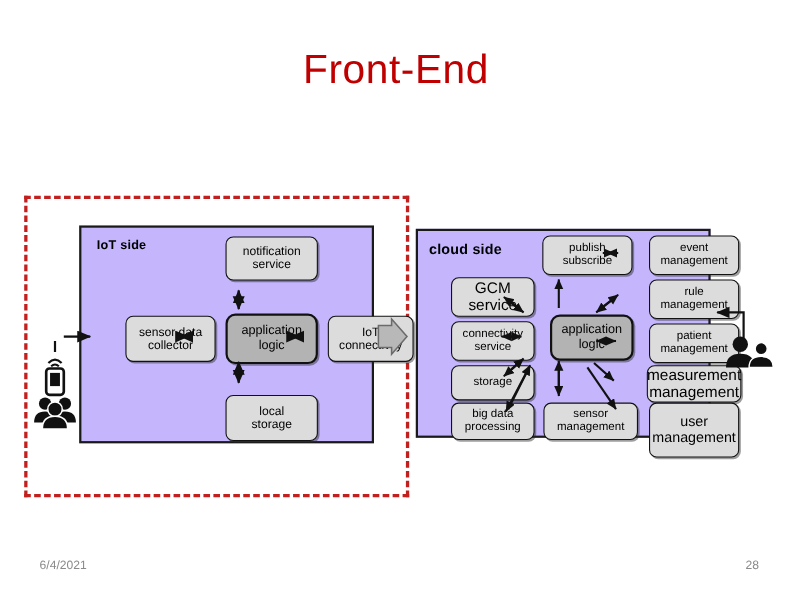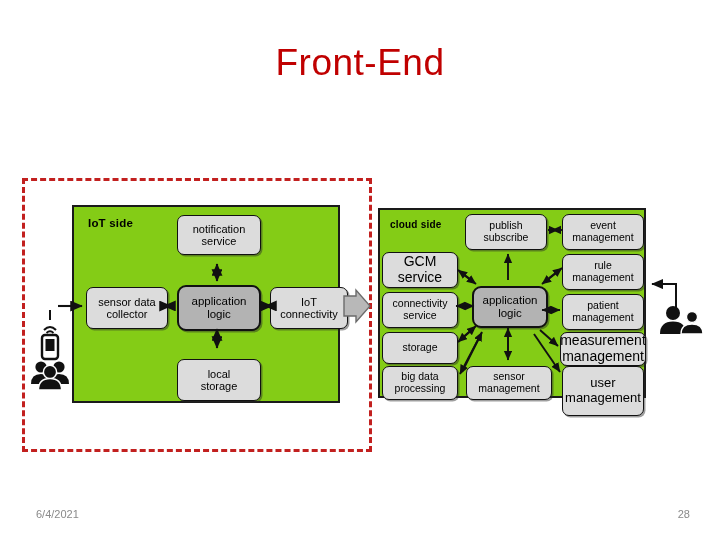--- a/index.html
+++ b/index.html
@@ -42,21 +42,21 @@
     width: 350px; height: 274px;
     border: 3px dashed #C2201F;
     box-sizing: border-box;
     background: transparent;
   }
 
   
   .panel {
     position: absolute;
     border: 2px solid #1a1a1a;
-    background: #84cc16;
+    background: #c4b5fd;
     box-sizing: border-box;
   }
   .panel-title {
     position: absolute;
     font-weight: bold;
     color: #000;
     letter-spacing: 0.2px;
   }
 
   .node {
@@ -66,40 +66,41 @@
     border-radius: 7px;
     background: #dcdcdc;
     color: #000000;
     display: flex;
     align-items: center;
     justify-content: center;
     text-align: center;
     line-height: 1.12;
     box-shadow: 1.5px 1.5px 0 rgba(40,40,40,0.45);
     white-space: pre-line;
+    margin-left: 28px;
   }
   .node.core {
     background: #b3b3b3;
     border-width: 2px;
     border-radius: 9px;
   }
 
   
   #iot-panel { left: 72px; top: 45px; width: 268px; height: 198px; }
   #iot-panel-title { left: 14px; top: 10px; font-size: 11.5px; }
 
   #node-notification   { left: 103px; top: 8px;   width: 84px; height: 40px; font-size: 11px; }
   #node-sensor-collect { left: 12px;  top: 80px;  width: 82px; height: 42px; font-size: 11px; }
   #node-app-logic-iot  { left: 103px; top: 78px;  width: 84px; height: 46px; font-size: 11.5px; }
   #node-iot-conn       { left: 196px; top: 80px;  width: 78px; height: 42px; font-size: 11px; }
   #node-local-storage  { left: 103px; top: 152px; width: 84px; height: 42px; font-size: 11px; }
 
   
   #cloud-panel { left: 378px; top: 48px; width: 268px; height: 190px; }
-  #cloud-panel-title { left: 10px; top: 9px; font-size: 10px; }
+  #cloud-panel-title { left: 10px; top: 9px; font-size: 13px; }
 
   #node-publish       { left: 85px;  top: 4px;   width: 82px; height: 36px; font-size: 10.5px; }
   #node-event-mgmt    { left: 182px; top: 4px;   width: 82px; height: 36px; font-size: 10.5px; }
   #node-gcm           { left: 2px;   top: 42px;  width: 76px; height: 36px; font-size: 14px; }
   #node-rule-mgmt     { left: 182px; top: 44px;  width: 82px; height: 36px; font-size: 10.5px; }
   #node-conn-service  { left: 2px;   top: 82px;  width: 76px; height: 36px; font-size: 10.5px; }
   #node-app-logic-cld { left: 92px;  top: 76px;  width: 76px; height: 42px; font-size: 11.5px; }
   #node-patient-mgmt  { left: 182px; top: 84px;  width: 82px; height: 36px; font-size: 10.5px; }
   #node-storage       { left: 2px;   top: 122px; width: 76px; height: 32px; font-size: 10.5px; }
   #node-measure-mgmt  { left: 180px; top: 122px; width: 86px; height: 34px; font-size: 14px; }

